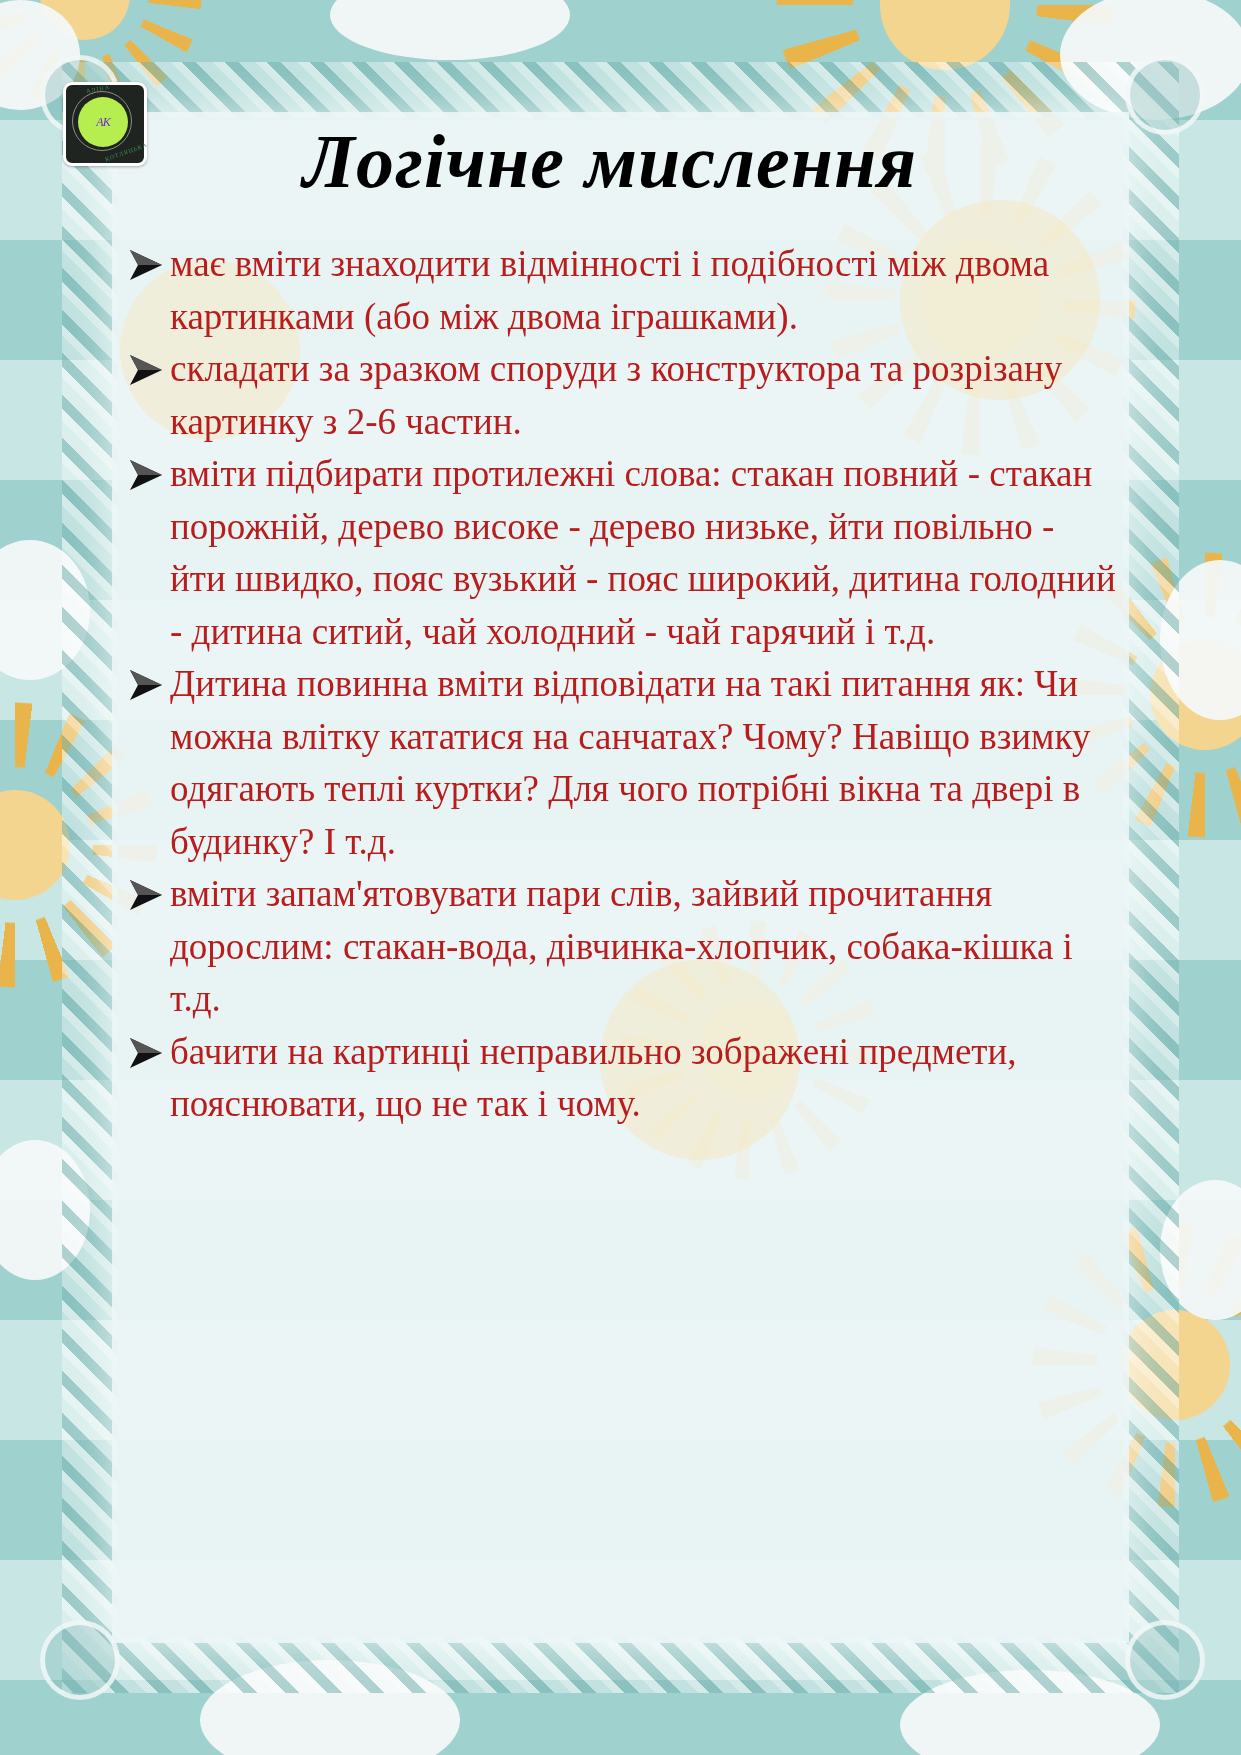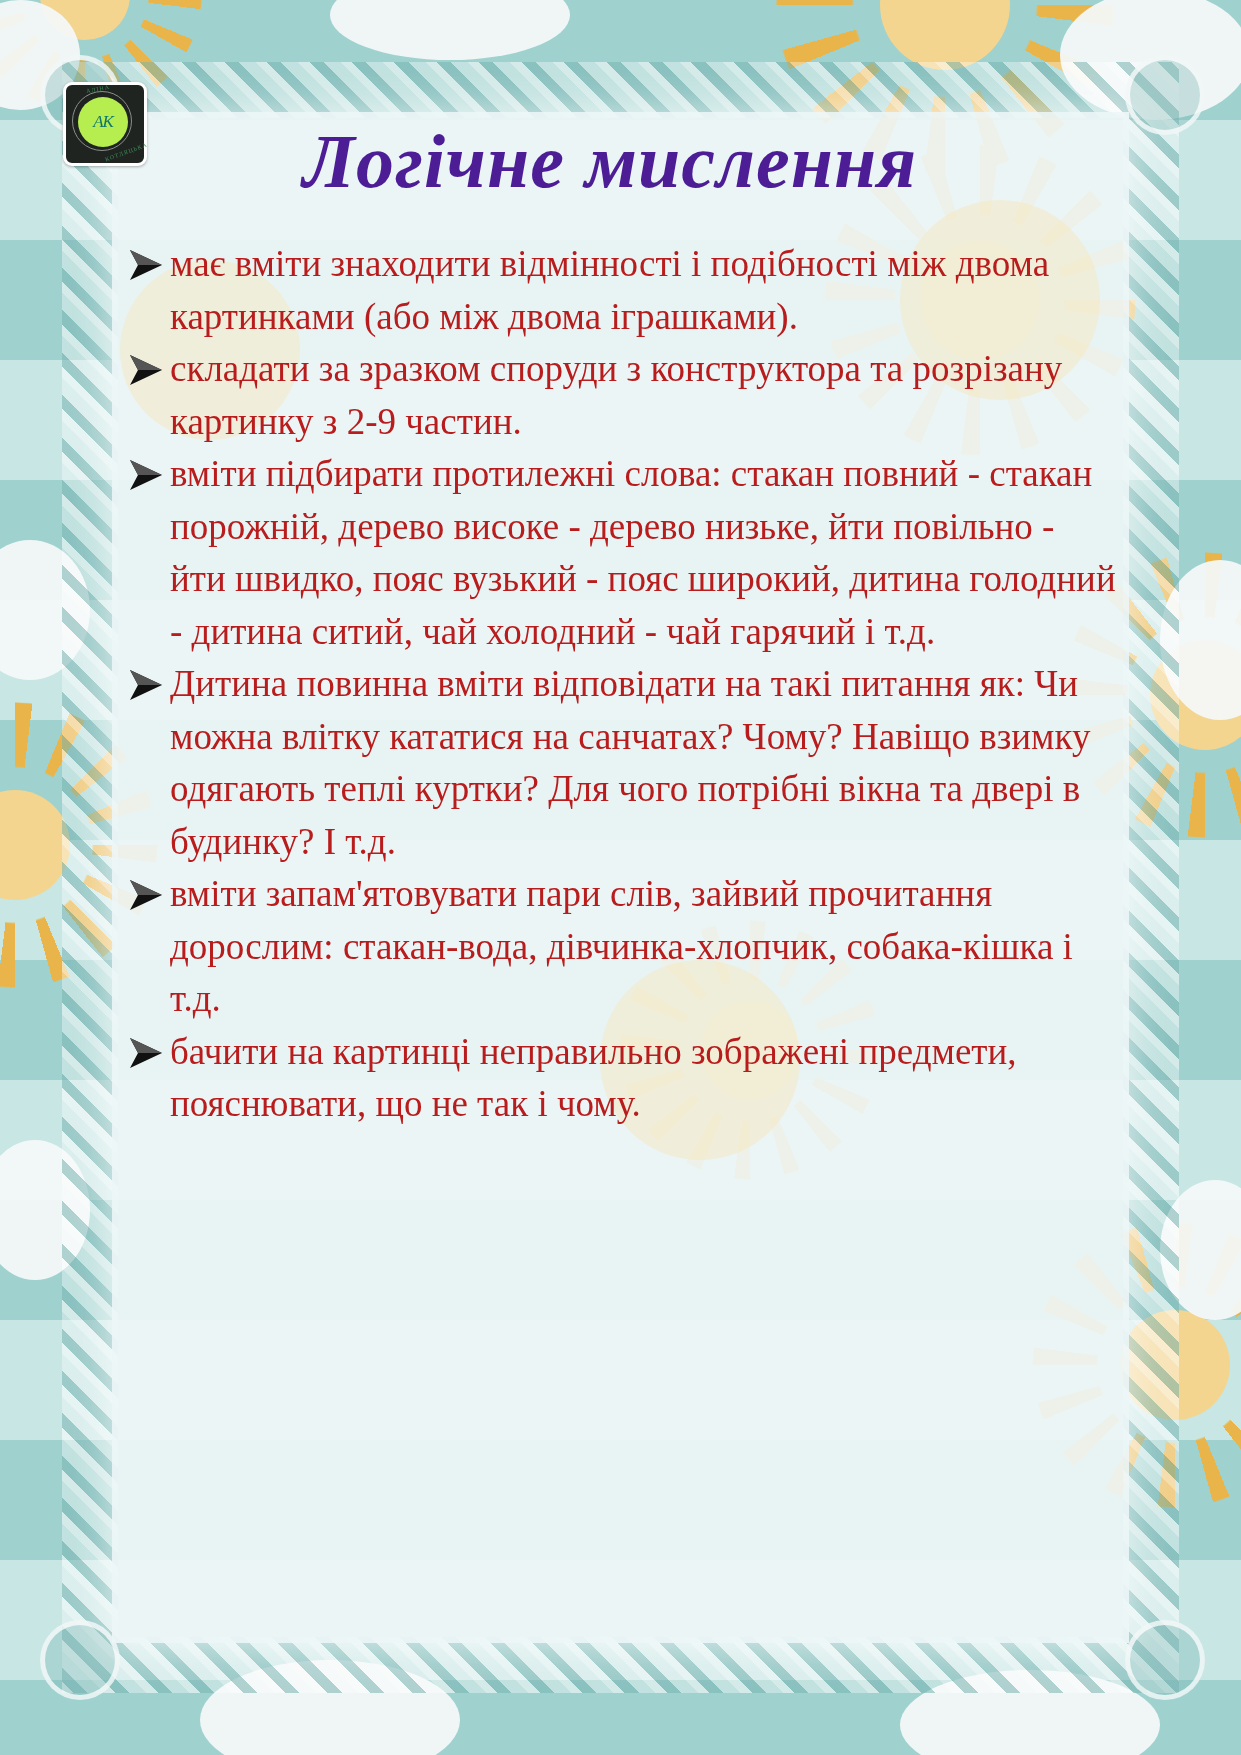--- a/index.html
+++ b/index.html
@@ -107,22 +107,22 @@
     }
     .logo-circle {
       position: absolute;
       left: 12px; top: 12px;
       width: 50px; height: 50px;
       border-radius: 50%;
       background: #b6ee4f;
       display: flex; align-items: center; justify-content: center;
       font-family: "Liberation Serif", serif;
       font-style: italic;
-      font-size: 17px;
-      color: #0f766e;
+      font-size: 12px;
+      color: #6d28d9;
       letter-spacing: -1px;
     }
     .logo-arc-top, .logo-arc-bottom {
       position: absolute;
       font-size: 6px;
       color: #3d8c56;
       font-family: "Liberation Serif", serif;
       letter-spacing: 1px;
     }
     .logo-arc-top { left: 20px; top: 1px; transform: rotate(-10deg); }
@@ -132,21 +132,21 @@
     .title {
       position: absolute;
       left: 260px; top: 116px;
       width: 700px;
       text-align: center;
       z-index: 6;
       font-family: "Liberation Serif", "DejaVu Serif", serif;
       font-style: italic;
       font-weight: bold;
       font-size: 76px;
-      color: #4c1d95;
+      color: #000000;
       letter-spacing: 1px;
       line-height: 90px;
     }
     
     .content {
       position: absolute;
       left: 128px; top: 238px;
       width: 990px;
       z-index: 6;
     }
@@ -218,21 +218,21 @@
           <path d="M2 2 L34 17 L2 32 L10 17 Z" fill="#111"></path>
           <path d="M2 2 L34 17 L10 17 Z" fill="#555"></path>
         </svg>
       <span class="bullet-text">має вміти знаходити відмінності і подібності між двома картинками (або між двома іграшками).</span>
     </li>
     <li class="bullet-item">
       <svg class="bullet-arrow" viewBox="0 0 36 34">
           <path d="M2 2 L34 17 L2 32 L10 17 Z" fill="#111"></path>
           <path d="M2 2 L34 17 L10 17 Z" fill="#555"></path>
         </svg>
-      <span class="bullet-text">складати за зразком споруди з конструктора та розрізану картинку з 2-9 частин.</span>
+      <span class="bullet-text">складати за зразком споруди з конструктора та розрізану картинку з 2-6 частин.</span>
     </li>
     <li class="bullet-item">
       <svg class="bullet-arrow" viewBox="0 0 36 34">
           <path d="M2 2 L34 17 L2 32 L10 17 Z" fill="#111"></path>
           <path d="M2 2 L34 17 L10 17 Z" fill="#555"></path>
         </svg>
       <span class="bullet-text">вміти підбирати протилежні слова: стакан повний - стакан порожній, дерево високе - дерево низьке, йти повільно - йти швидко, пояс вузький - пояс широкий, дитина голодний - дитина ситий, чай холодний - чай гарячий і т.д.</span>
     </li>
     <li class="bullet-item">
       <svg class="bullet-arrow" viewBox="0 0 36 34">

